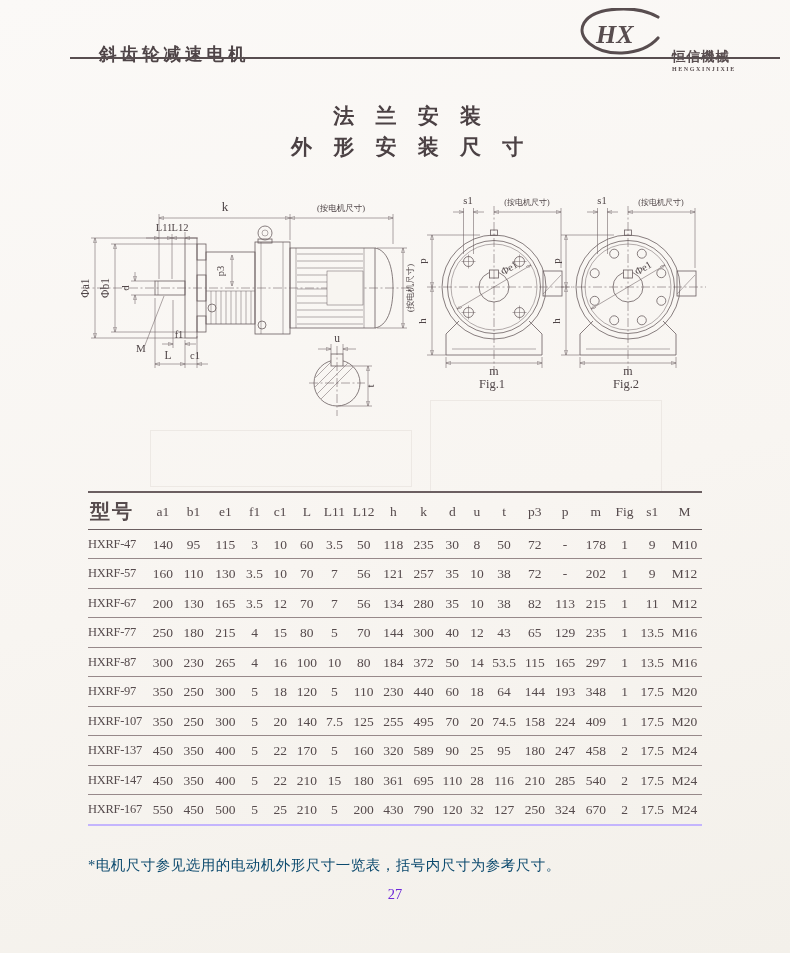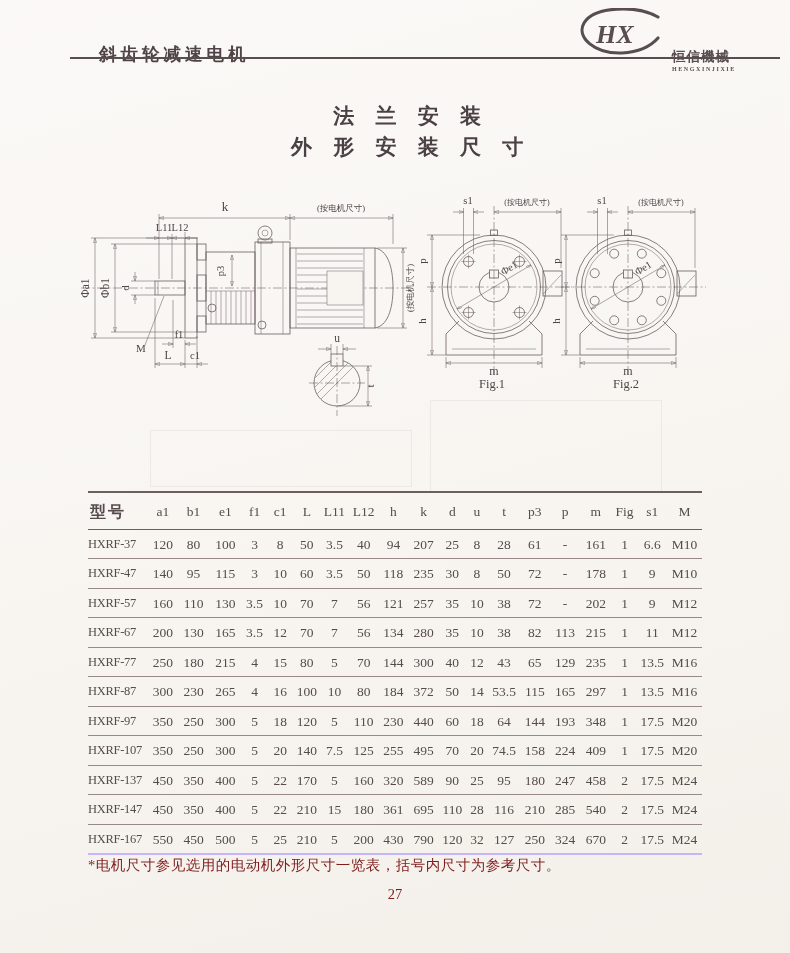--- a/index.html
+++ b/index.html
@@ -25,29 +25,29 @@
   .dwg .s05{stroke-width:.5px;}
   .dwg .dim{stroke-width:.55px;}
   .dwg .cl{stroke-width:.55px;stroke-dasharray:9 2.5 2 2.5;}
   .dwg .fillbg{fill:#f8f5f1;}
   .dwg text{fill:#4f4547;stroke:none;font-family:"Liberation Serif",serif;}
   
   .dim-table{position:absolute;left:88px;top:491px;width:614px;border-collapse:collapse;
              table-layout:fixed;font-family:"Liberation Serif",serif;color:#564b4d;}
   .dim-table th{border-top:2px solid #6b5f61;border-bottom:1.4px solid #6b5f61;
                 font-weight:normal;font-size:13.5px;padding:10.5px 0 10px;text-align:center;line-height:15px;}
-  .dim-table th:first-child{font-weight:bold;text-align:left;font-size:16px;letter-spacing:2px;padding-left:2px;}
+  .dim-table th:first-child{font-weight:bold;text-align:left;font-size:20px;letter-spacing:2px;padding-left:2px;}
   .dim-table td{border-bottom:1.1px solid #97898a;text-align:center;font-size:13.5px;
                 padding:7px 0 6.5px;line-height:15px;}
   .dim-table tr:last-child td{border-bottom:2px solid #c4b5fd;}
   .dim-table td:first-child{text-align:left;font-size:12.5px;letter-spacing:-0.3px;}
   
-  .footnote{position:absolute;left:88px;top:856px;font-size:14.5px;letter-spacing:.5px;color:#7f1d1d;}
+  .footnote{position:absolute;left:88px;top:856px;font-size:14.5px;letter-spacing:.5px;color:#0c4a6e;}
   .page-number{position:absolute;left:0;top:886px;width:790px;text-align:center;
-               font-size:14.5px;color:#7f1d1d;}
+               font-size:14.5px;color:#6d28d9;}
   .ghost{position:absolute;border:1px solid rgba(170,158,148,.14);}
 </style>
 </head>
 <body>
 
 <div class="page">
 
   <div class="doc-title">斜齿轮减速电机</div>
   <div class="logo">
     <svg width="96" height="50" viewBox="0 0 96 50">
@@ -268,42 +268,20 @@
           <th>p3</th>
           <th>p</th>
           <th>m</th>
           <th>Fig</th>
           <th>s1</th>
           <th>M</th>
         </tr>
       </thead>
     <tbody>
         <tr>
-          <td>HXRF-37</td>
-          <td>120</td>
-          <td>80</td>
-          <td>100</td>
-          <td>3</td>
-          <td>8</td>
-          <td>50</td>
-          <td>3.5</td>
-          <td>40</td>
-          <td>94</td>
-          <td>207</td>
-          <td>25</td>
-          <td>8</td>
-          <td>28</td>
-          <td>61</td>
-          <td>-</td>
-          <td>161</td>
-          <td>1</td>
-          <td>6.6</td>
-          <td>M10</td>
-        </tr>
-        <tr>
           <td>HXRF-47</td>
           <td>140</td>
           <td>95</td>
           <td>115</td>
           <td>3</td>
           <td>10</td>
           <td>60</td>
           <td>3.5</td>
           <td>50</td>
           <td>118</td>

